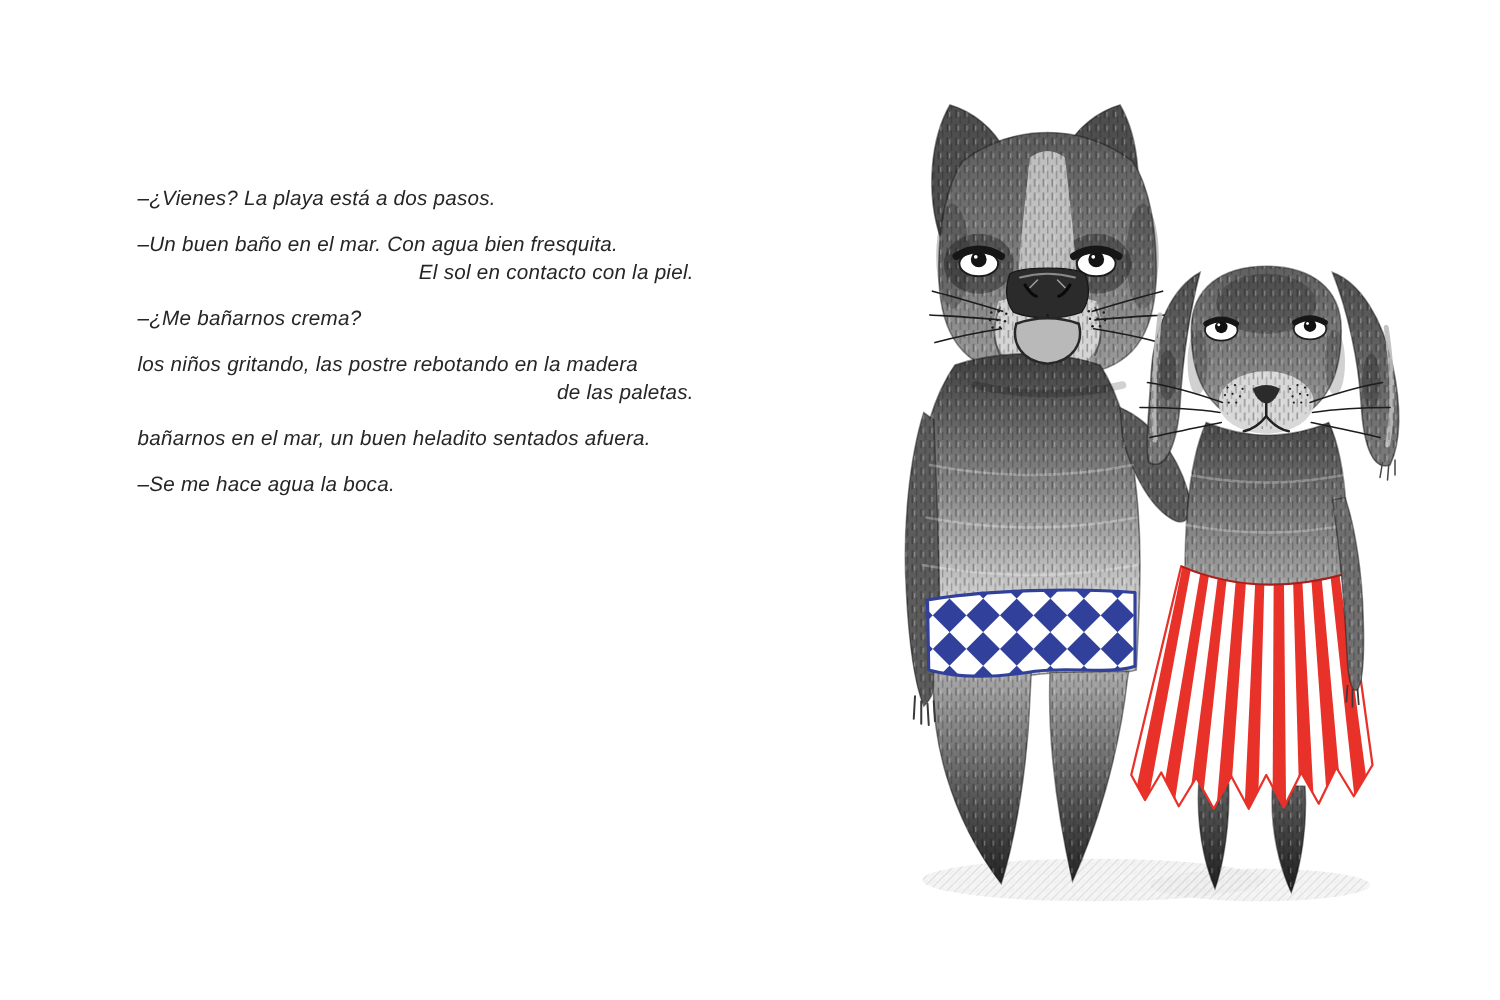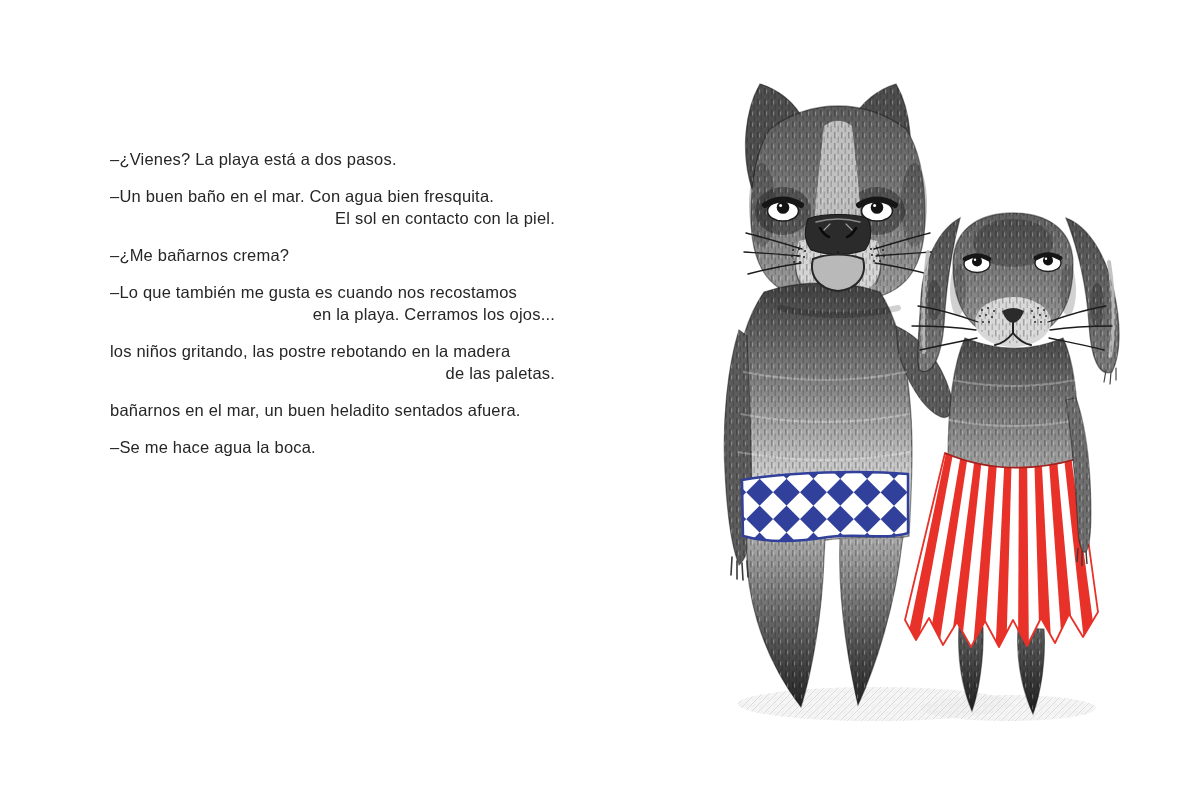--- a/index.html
+++ b/index.html
@@ -7,45 +7,41 @@
     width:1200px;height:800px;overflow:hidden;
     background:#ffffff;
     font-family:"Liberation Sans", sans-serif;
   }
   .page{position:absolute;left:0;top:0;width:1200px;height:800px;background:#ffffff;}
   .story{
     position:absolute;left:110px;top:148px;width:445px;
     font-size:16.5px;line-height:22px;font-weight:300;
     color:#262626;letter-spacing:0.2px;
   }
-  .para{margin:0 0 15px 0;padding:0;}
+  .para{margin:0 0 15px 0;padding:0;font-style:italic;}
   .line{display:block;white-space:nowrap;}
   .line + .line{padding-left:11px;text-align:right;}
   .art{position:absolute;left:700px;top:60px;width:480px;height:680px;}
   .art svg{display:block;width:480px;height:680px;}
 </style>
 </head>
 <body>
 
 <div class="page">
 
   <div class="story">
     <p class="para">
       <span class="line">–¿Vienes? La playa está a dos pasos.</span>
     </p>
     <p class="para">
       <span class="line">–Un buen baño en el mar. Con agua bien fresquita.</span>
       <span class="line">El sol en contacto con la piel.</span>
     </p>
     <p class="para">
       <span class="line">–¿Me bañarnos crema?</span>
-    </p>
-    <p class="para">
-      <span class="line">–Lo que también me gusta es cuando nos recostamos</span>
-      <span class="line">en la playa. Cerramos los ojos...</span>
     </p>
     <p class="para">
       <span class="line">los niños gritando, las postre rebotando en la madera</span>
       <span class="line">de las paletas.</span>
     </p>
     <p class="para">
       <span class="line">bañarnos en el mar, un buen heladito sentados afuera.</span>
     </p>
     <p class="para">
       <span class="line">–Se me hace agua la boca.</span>

